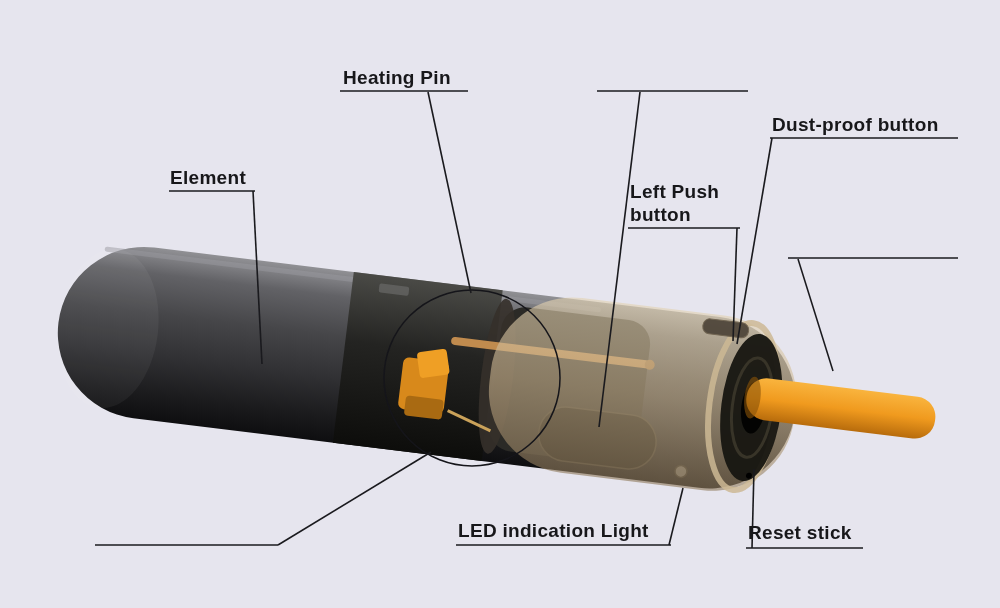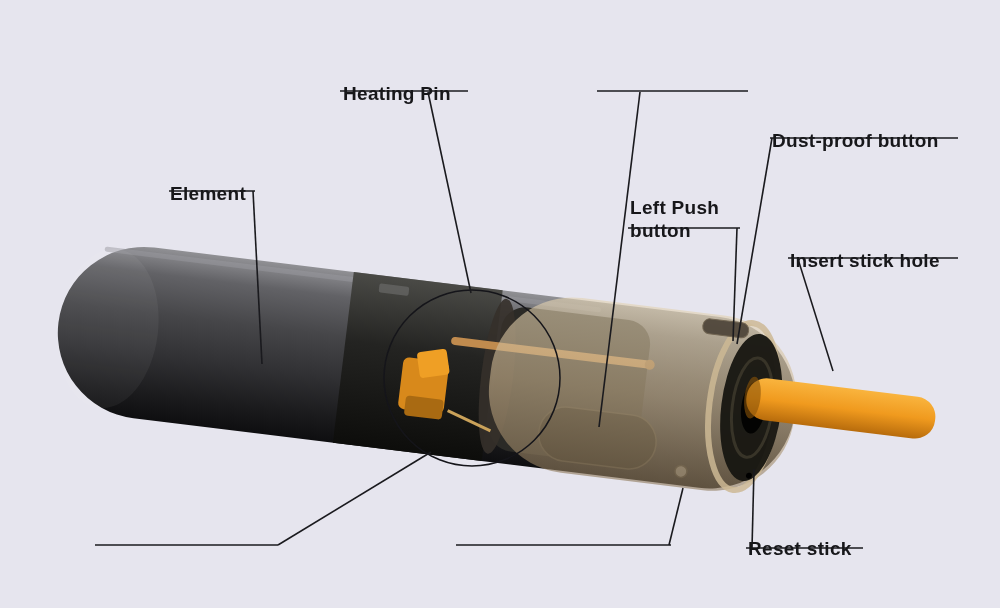--- a/index.html
+++ b/index.html
@@ -13,21 +13,20 @@
   }
   .stage svg { position: absolute; left: 0; top: 0; }
   .label {
     position: absolute;
     font-weight: 600;
     font-size: 19px;
     line-height: 23px;
     color: #17171a;
     letter-spacing: .3px;
     white-space: nowrap;
-    margin-top: 16px;
   }
   .label.wrap { white-space: normal; width: 112px; }
   .leader { stroke: #1a1a1e; stroke-width: 1.6; fill: none; }
 </style>
 </head>
 <body>
 
 <div class="stage" style="background: rgb(230, 229, 238);">
 
   <svg width="1000" height="608" viewBox="0 0 1000 608">
@@ -117,16 +116,16 @@
       <line class="leader" x1="278" y1="545" x2="431" y2="452"></line>
       <line class="leader" x1="669" y1="545" x2="683" y2="488"></line>
       <line class="leader" x1="752" y1="548" x2="754" y2="469"></line>
     </g>
   </svg>
 
   <div class="label" style="left:170px; top:166px">Element</div>
   <div class="label" style="left:343px; top:66px">Heating Pin</div>
   <div class="label" style="left:772px; top:113px">Dust-proof button</div>
   <div class="label wrap" style="left:630px; top:180px">Left Push button</div>
-  <div class="label" style="left:790px; top:233px">Insert stick hole</div>
+  <div class="label" style="left:458px; top:519px">LED indication Light</div>
   <div class="label" style="left:748px; top:521px">Reset stick</div>
 
 </div>
 
 </body></html>

